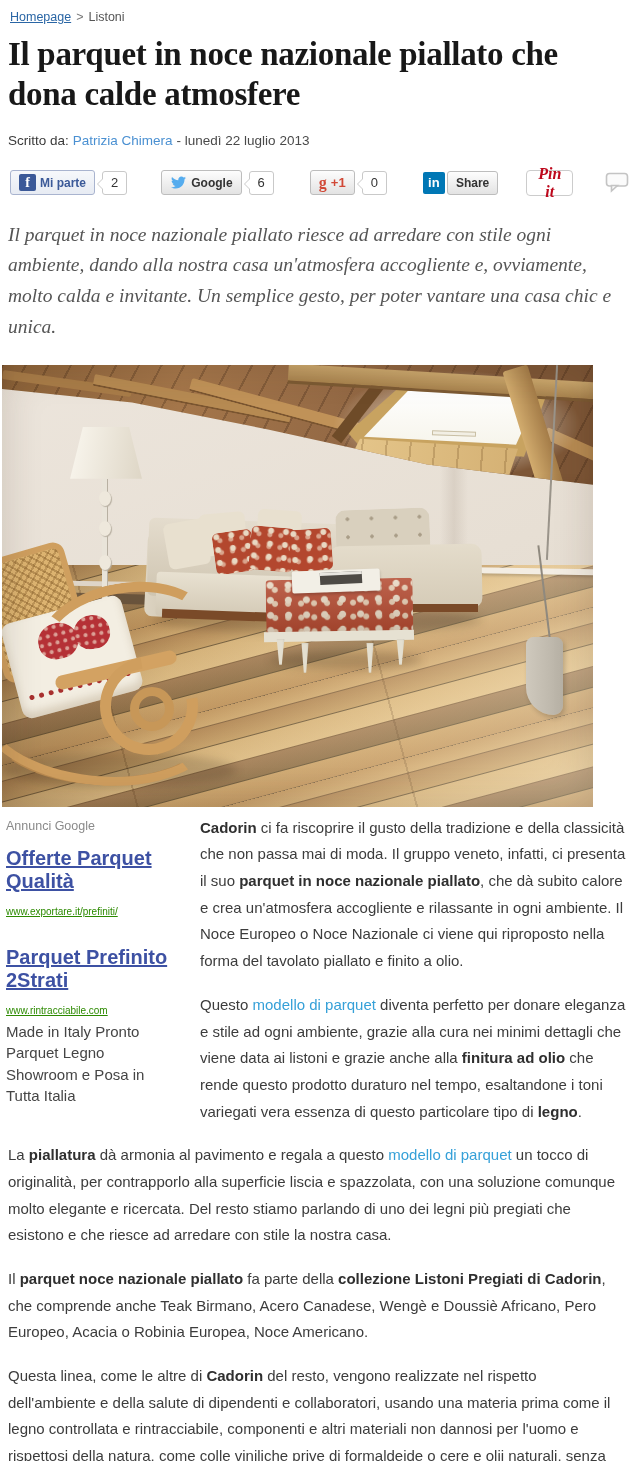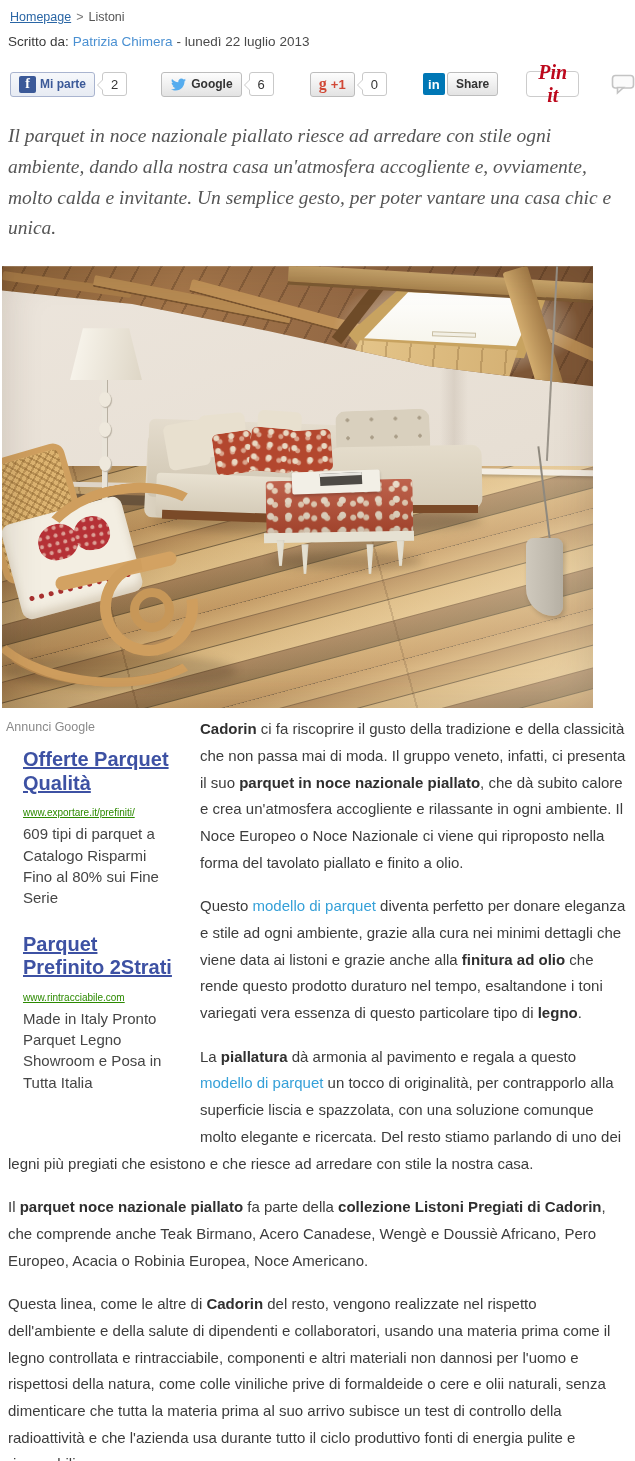--- a/index.html
+++ b/index.html
@@ -61,21 +61,21 @@
   .gplus-g { font-family:"Liberation Serif",serif; font-weight:bold; font-size:16px; color:var(--gplus-red,#d14836); line-height:1;}
   .gplus-p1 { color:var(--gplus-red,#d14836); font-size:13px; font-weight:bold; }
   .in-box {
     width:22px; height:22px; border-radius:2px; background:var(--linkedin-blue,#0077b5);
     color:#fff; font-weight:bold; font-size:13px;
     display:inline-flex; align-items:center; justify-content:center; cursor:pointer;
   }
   .li-share { margin-left:2px; height:24px; }
   .pin-btn {
     background:#fff; border:1px solid #ccc; border-radius:4px; padding:2px 11px; height:26px;
-    font-family:"Liberation Serif",serif; font-style:italic; font-weight:bold; font-size:20px;
+    font-family:"Liberation Serif",serif; font-style:italic; font-weight:bold; font-size:16px;
     color:var(--pinterest-red,#bd081c); display:inline-flex; align-items:center; cursor:pointer;
   }
   .comment-group { display:flex; align-items:flex-start; gap:3px; cursor:pointer; }
   .comment-count { font-size:13px; color:#666; margin-top:-1px; }
 
   
   .intro {
     font-family:"Liberation Serif",serif; font-style:italic;
     font-size:19.5px; line-height:1.58; color:#555;
     margin:4px 0 22px 0;
@@ -230,21 +230,21 @@
     border-color:transparent transparent #b98a50 transparent; border-radius:50%; transform:rotate(3deg); }
   .seat-bar { left:52px; top:298px; width:124px; height:14px; background:#d3a262; border-radius:7px; transform:rotate(-13deg); }
   .photo-vignette { inset:0; box-shadow:inset 0 0 40px rgba(60,40,20,.18); pointer-events:none; }
 
   
   .content { overflow:visible; }
   .ads {
     float:left; width:168px; margin:4px 26px 8px -2px;
   }
   .ads-header { font-size:12.5px; color:#8a8a8a; margin-bottom:14px; }
-  .ad { margin-bottom:24px;margin-left:17px; }
+  .ad { margin-bottom:24px; }
   .ad-title {
     display:inline-block; font-size:20px; font-weight:bold; line-height:1.18;
     color:var(--ad-title,#3d51a3); text-decoration:underline; margin-bottom:7px; cursor:pointer;
   }
   .ad-url { display:inline-block; font-size:10px; color:var(--ad-url,#2c8a00);
     margin-bottom:5px; cursor:pointer; word-break:break-all; }
   .ad-desc { font-size:15px; line-height:1.42; color:#454545; }
 
   .para { font-size:15px; line-height:1.78; color:#3c3c3c; margin:0 0 17px 0; text-align:left; }
   .para .bold { font-weight:bold; color:#2f2f2f; }
@@ -253,20 +253,21 @@
 </style>
 </head>
 <body>
 
 <div class="page">
 
   <div class="breadcrumb">
     <a href="#">Homepage</a><span class="sep">&gt;</span><span class="crumb-current">Listoni</span>
   </div>
 
+  <h1 class="article-title">Il parquet in noce nazionale piallato che dona calde atmosfere</h1>
 
   <p class="byline">
     <span>Scritto da:</span><a href="#">Patrizia Chimera</a><span class="date">- lunedì 22 luglio 2013</span>
   </p>
 
   <div class="social-row">
 
     <div class="social-group g1">
       <button class="btn fb-btn">
         <span class="fb-f">f</span>
@@ -398,21 +399,20 @@
     <div class="photo-vignette"></div>
   </div>
 
   <div class="content">
     <aside class="ads">
       <div class="ads-header">Annunci Google</div>
 
       <div class="ad">
         <a class="ad-title" href="#">Offerte Parquet Qualità</a><br>
         <a class="ad-url" href="#">www.exportare.it/prefiniti/</a>
-        <div class="ad-desc">609 tipi di parquet a Catalogo Risparmi Fino al 80% sui Fine Serie</div>
       </div>
 
       <div class="ad">
         <a class="ad-title" href="#">Parquet Prefinito 2Strati</a><br>
         <a class="ad-url" href="#">www.rintracciabile.com</a>
         <div class="ad-desc">Made in Italy Pronto Parquet Legno Showroom e Posa in Tutta Italia</div>
       </div>
     </aside>
 
     <p class="para"><span class="bold">Cadorin</span><span> ci fa riscoprire il gusto della tradizione e della classicità che non passa mai di moda. Il gruppo veneto, infatti, ci presenta il suo </span><span class="bold">parquet in noce nazionale piallato</span><span>, che dà subito calore e crea un'atmosfera accogliente e rilassante in ogni ambiente. Il Noce Europeo o Noce Nazionale ci viene qui riproposto nella forma del tavolato piallato e finito a olio.</span></p>

